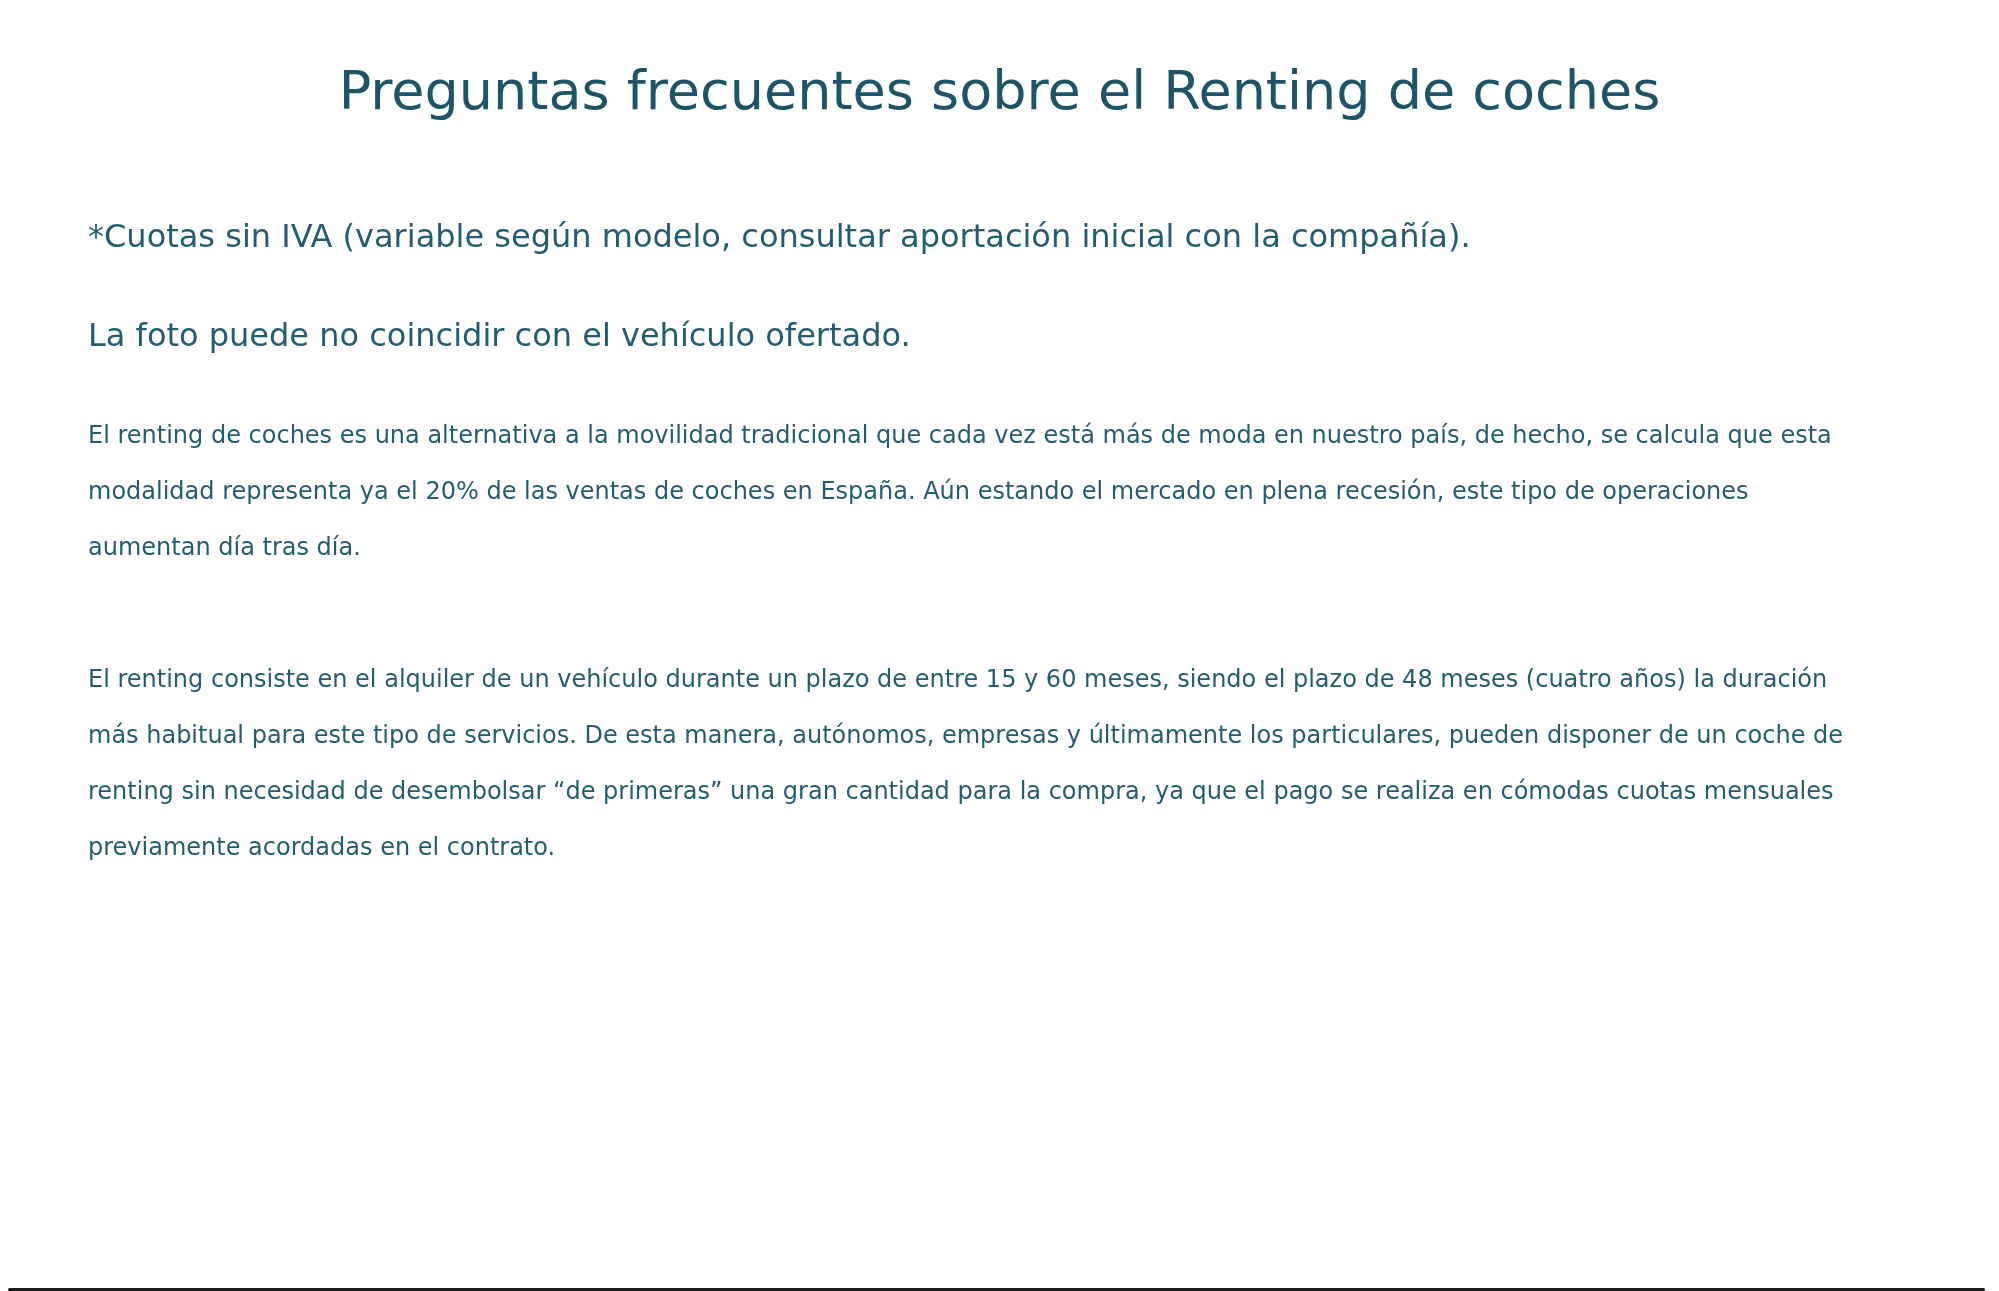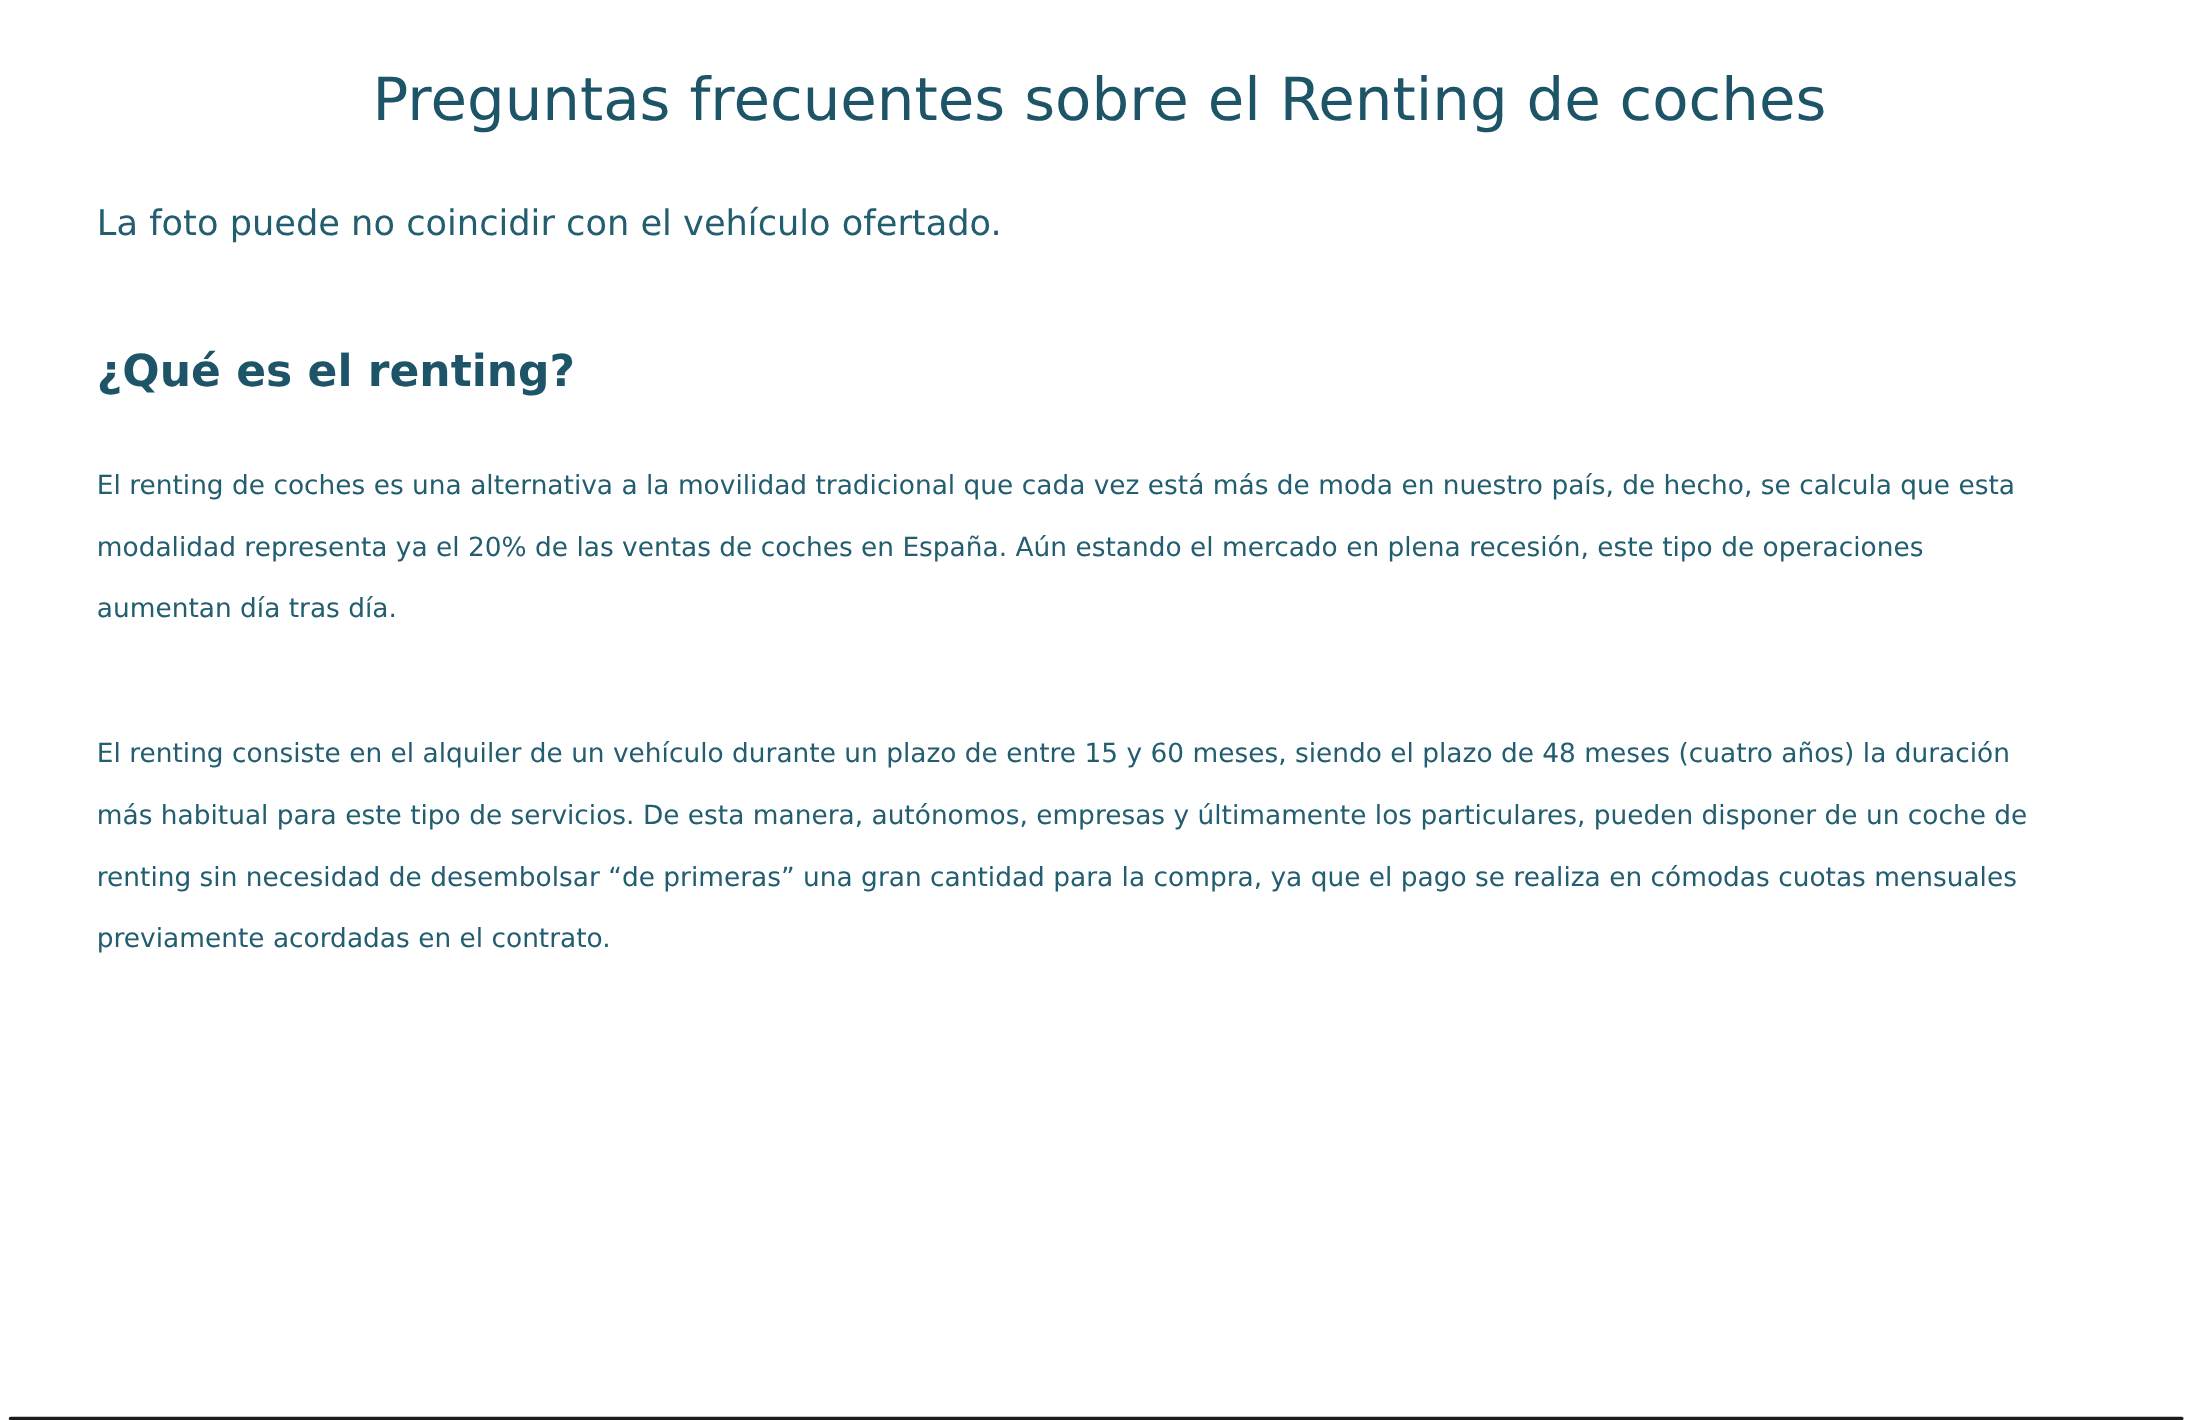--- a/index.html
+++ b/index.html
@@ -70,25 +70,25 @@
   }
 </style>
 </head>
 <body>
 
 <div class="page">
   <div class="content">
 
     <h1 class="page-title">Preguntas frecuentes sobre el Renting de coches</h1>
 
+    <p class="disclaimer disclaimer-first">*Cuotas sin IVA (variable según modelo, consultar aportación inicial con la compañía).</p>
 
     <p class="disclaimer disclaimer-second">La foto puede no coincidir con el vehículo ofertado.</p>
 
     <section>
-      <h2 class="section-heading heading-what-is">¿Qué es el renting?</h2>
 
       <p class="paragraph paragraph-first">El renting de coches es una alternativa a la movilidad tradicional que cada vez está más de moda en nuestro país, de hecho, se calcula que esta modalidad representa ya el 20% de las ventas de coches en España. Aún estando el mercado en plena recesión, este tipo de operaciones aumentan día tras día.</p>
 
       <p class="paragraph paragraph-second">El renting consiste en el alquiler de un vehículo durante un plazo de entre 15 y 60 meses, siendo el plazo de 48 meses (cuatro años) la duración más habitual para este tipo de servicios. De esta manera, autónomos, empresas y últimamente los particulares, pueden disponer de un coche de renting sin necesidad de desembolsar “de primeras” una gran cantidad para la compra, ya que el pago se realiza en cómodas cuotas mensuales previamente acordadas en el contrato.</p>
     </section>
 
 
   </div>
 
   <div class="bottom-rule"></div>

